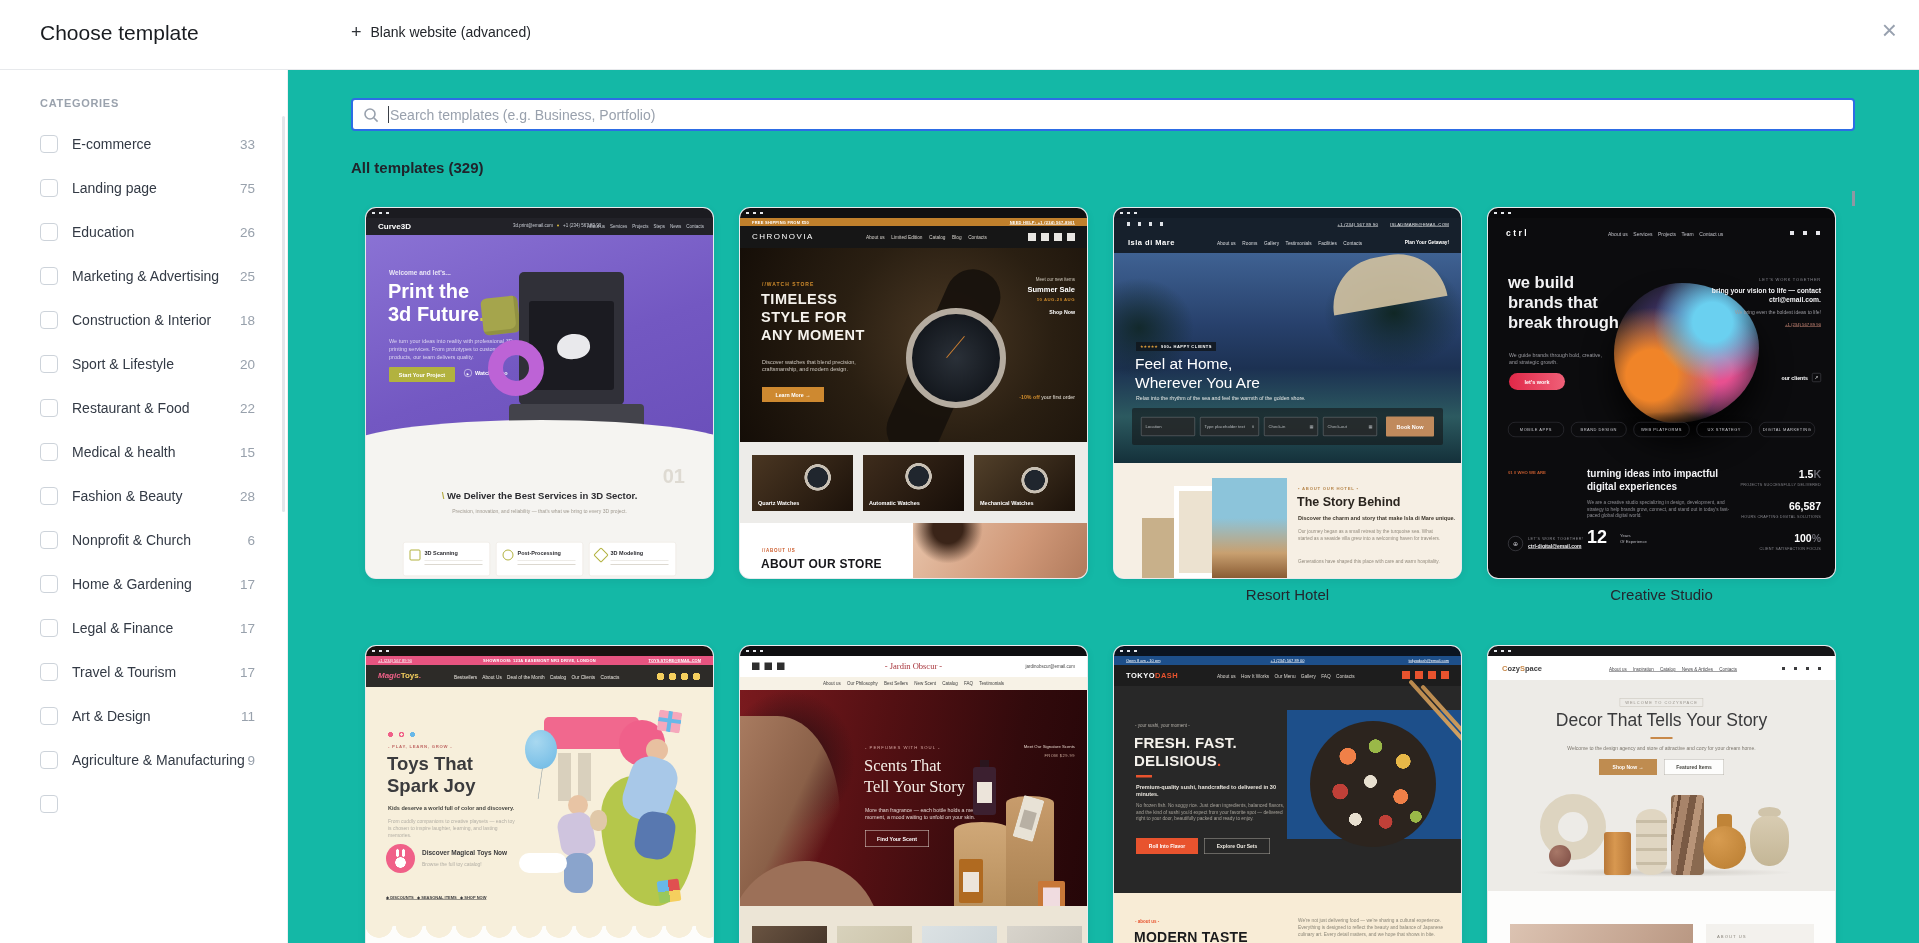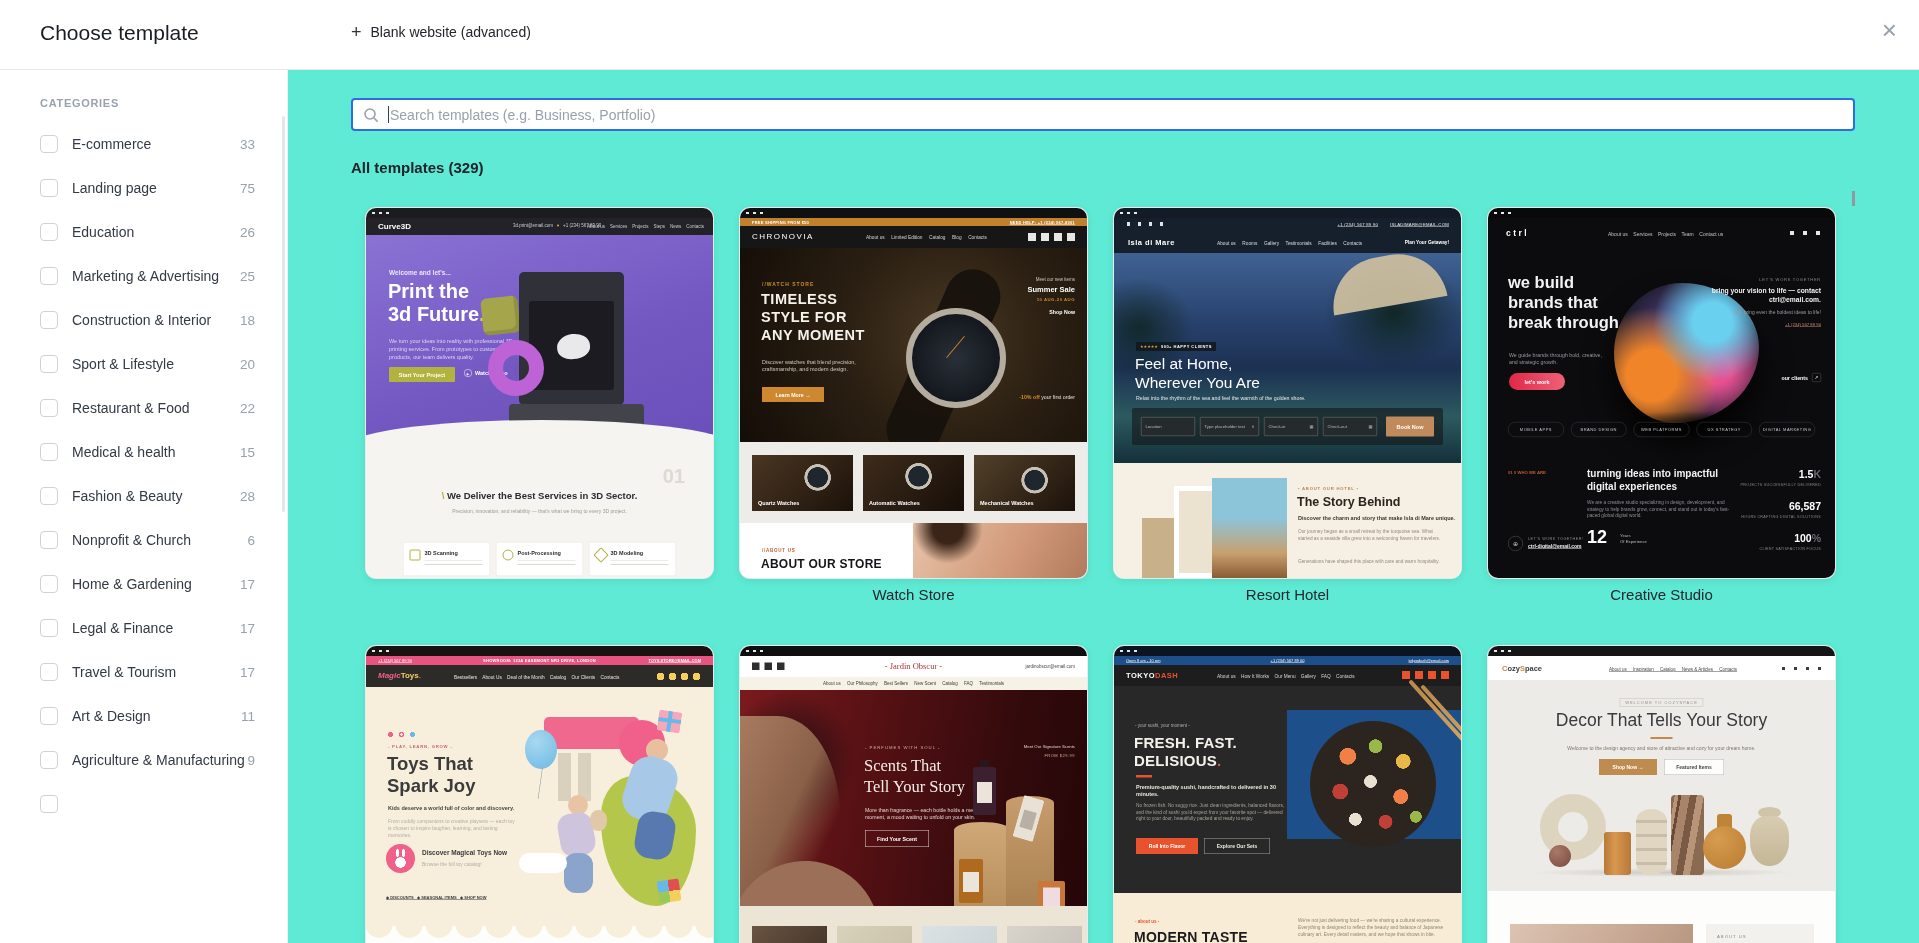--- a/index.html
+++ b/index.html
@@ -15,21 +15,21 @@
   .cat-title{margin:28px 0 0 40px;font-size:11px;font-weight:700;letter-spacing:.7px;color:#9aa2ad}
   .cat-list{margin-top:13px}
   .cat-row{display:flex;align-items:center;height:44px;padding:0 32px 0 40px}
   .cbox{width:18px;height:18px;border:1.5px solid #cdd3da;border-radius:4px;background:#fff;flex:none;box-sizing:border-box}
   .cat-label{margin-left:14px;font-size:14px;color:#333a45;white-space:nowrap}
   .cat-count{margin-left:auto;font-size:13.5px;color:#98a1ac}
   .badge-new{margin-left:auto;background:#e3ecfd;color:#2e6be6;font-size:12px;font-weight:700;padding:2px 7px;border-radius:3px}
   .badge-new ~ .cat-count{margin-left:8px}
   .sb-thumb{position:absolute;left:282px;top:116px;width:3px;height:396px;background:#e3e6ea;border-radius:2px;z-index:11}
   
-  .main{position:absolute;left:287px;top:69px;right:0;bottom:0;background:#5eead4;overflow:hidden}
+  .main{position:absolute;left:287px;top:69px;right:0;bottom:0;background:#14b8a6;overflow:hidden}
   .search{position:absolute;left:64px;top:29px;width:1504px;height:33px;background:#fff;border:2px solid #2d6ce5;border-radius:4px;display:flex;align-items:center;padding:0 10px;box-sizing:border-box}
   .caret{width:1px;height:17px;background:#3a3f46;margin-left:9px}
   .ph{font-size:14px;color:#99a1ad;margin-left:1px}
   .heading{position:absolute;left:64px;top:90px;font-size:15px;font-weight:700;color:#20242b}
   .mn-thumb{position:absolute;right:64px;top:122px;width:3px;height:15px;background:#8f97a3}
   .grid{position:absolute;left:79px;top:139px;display:grid;grid-template-columns:repeat(4,347px);column-gap:27px;row-gap:36px}
   .card{width:347px;height:370px;border-radius:10px;overflow:hidden;background:#fff;box-shadow:0 0 0 1px #e8eaed,0 2px 8px rgba(20,30,50,.10);cursor:pointer}
   .cap{height:24px;margin-top:8px;text-align:center;font-size:15px;color:#23272e}
   
   .pv{position:relative;width:694px;height:740px;transform:scale(.5);transform-origin:0 0;font-family:"Liberation Sans",sans-serif}
@@ -251,21 +251,20 @@
           </div>
           <div class="a" style="left:468px;top:494px;width:202px;height:112px;background:radial-gradient(circle at 60% 45%,#20262e 0 20px,#c8c0b4 21px 26px,transparent 27px),linear-gradient(135deg,#52402a,#1c120a)">
             <span class="a" style="left:12px;bottom:10px;font-size:11px;font-weight:700;color:#fff">Mechanical Watches</span>
           </div>
           <div class="a" style="left:0;top:630px;right:0;bottom:0;background:#fff"></div>
           <div class="a" style="left:346px;top:630px;width:348px;height:110px;background:radial-gradient(circle at 20% 10%,#3a2418 0 30px,transparent 70px),linear-gradient(120deg,#e8c4aa,#d09878 60%,#b07a5c)"></div>
           <span class="a" style="left:44px;top:680px;font-size:9px;font-weight:700;letter-spacing:1.5px;color:#cc5c2c">//ABOUT US</span>
           <span class="a" style="left:42px;top:698px;font-size:24px;font-weight:800;letter-spacing:.5px;color:#16161a">ABOUT OUR STORE</span>
         </div>
       </div>
-      <div class="cap">Watch Store</div>
     </div>
 
     <div>
       <div class="card">
         <div class="pv">
           <div class="a" style="left:0;top:0;right:0;height:90px;background:#16202c"></div>
           <div class="a" style="left:0;top:0;right:0;height:20px;background:#121b26"></div>
           <div class="wdots"></div>
           <div class="a" style="left:24px;top:27px;width:78px;height:10px;background:radial-gradient(circle 4px at 5px 5px,#dfe3e8 95%,transparent),radial-gradient(circle 4px at 27px 5px,#dfe3e8 95%,transparent),radial-gradient(circle 4px at 49px 5px,#dfe3e8 95%,transparent),radial-gradient(circle 4px at 71px 5px,#dfe3e8 95%,transparent)"></div>
           <div class="a fx" style="right:24px;top:27px;gap:24px;font-size:8.5px;letter-spacing:.5px;color:#e8eaec">

